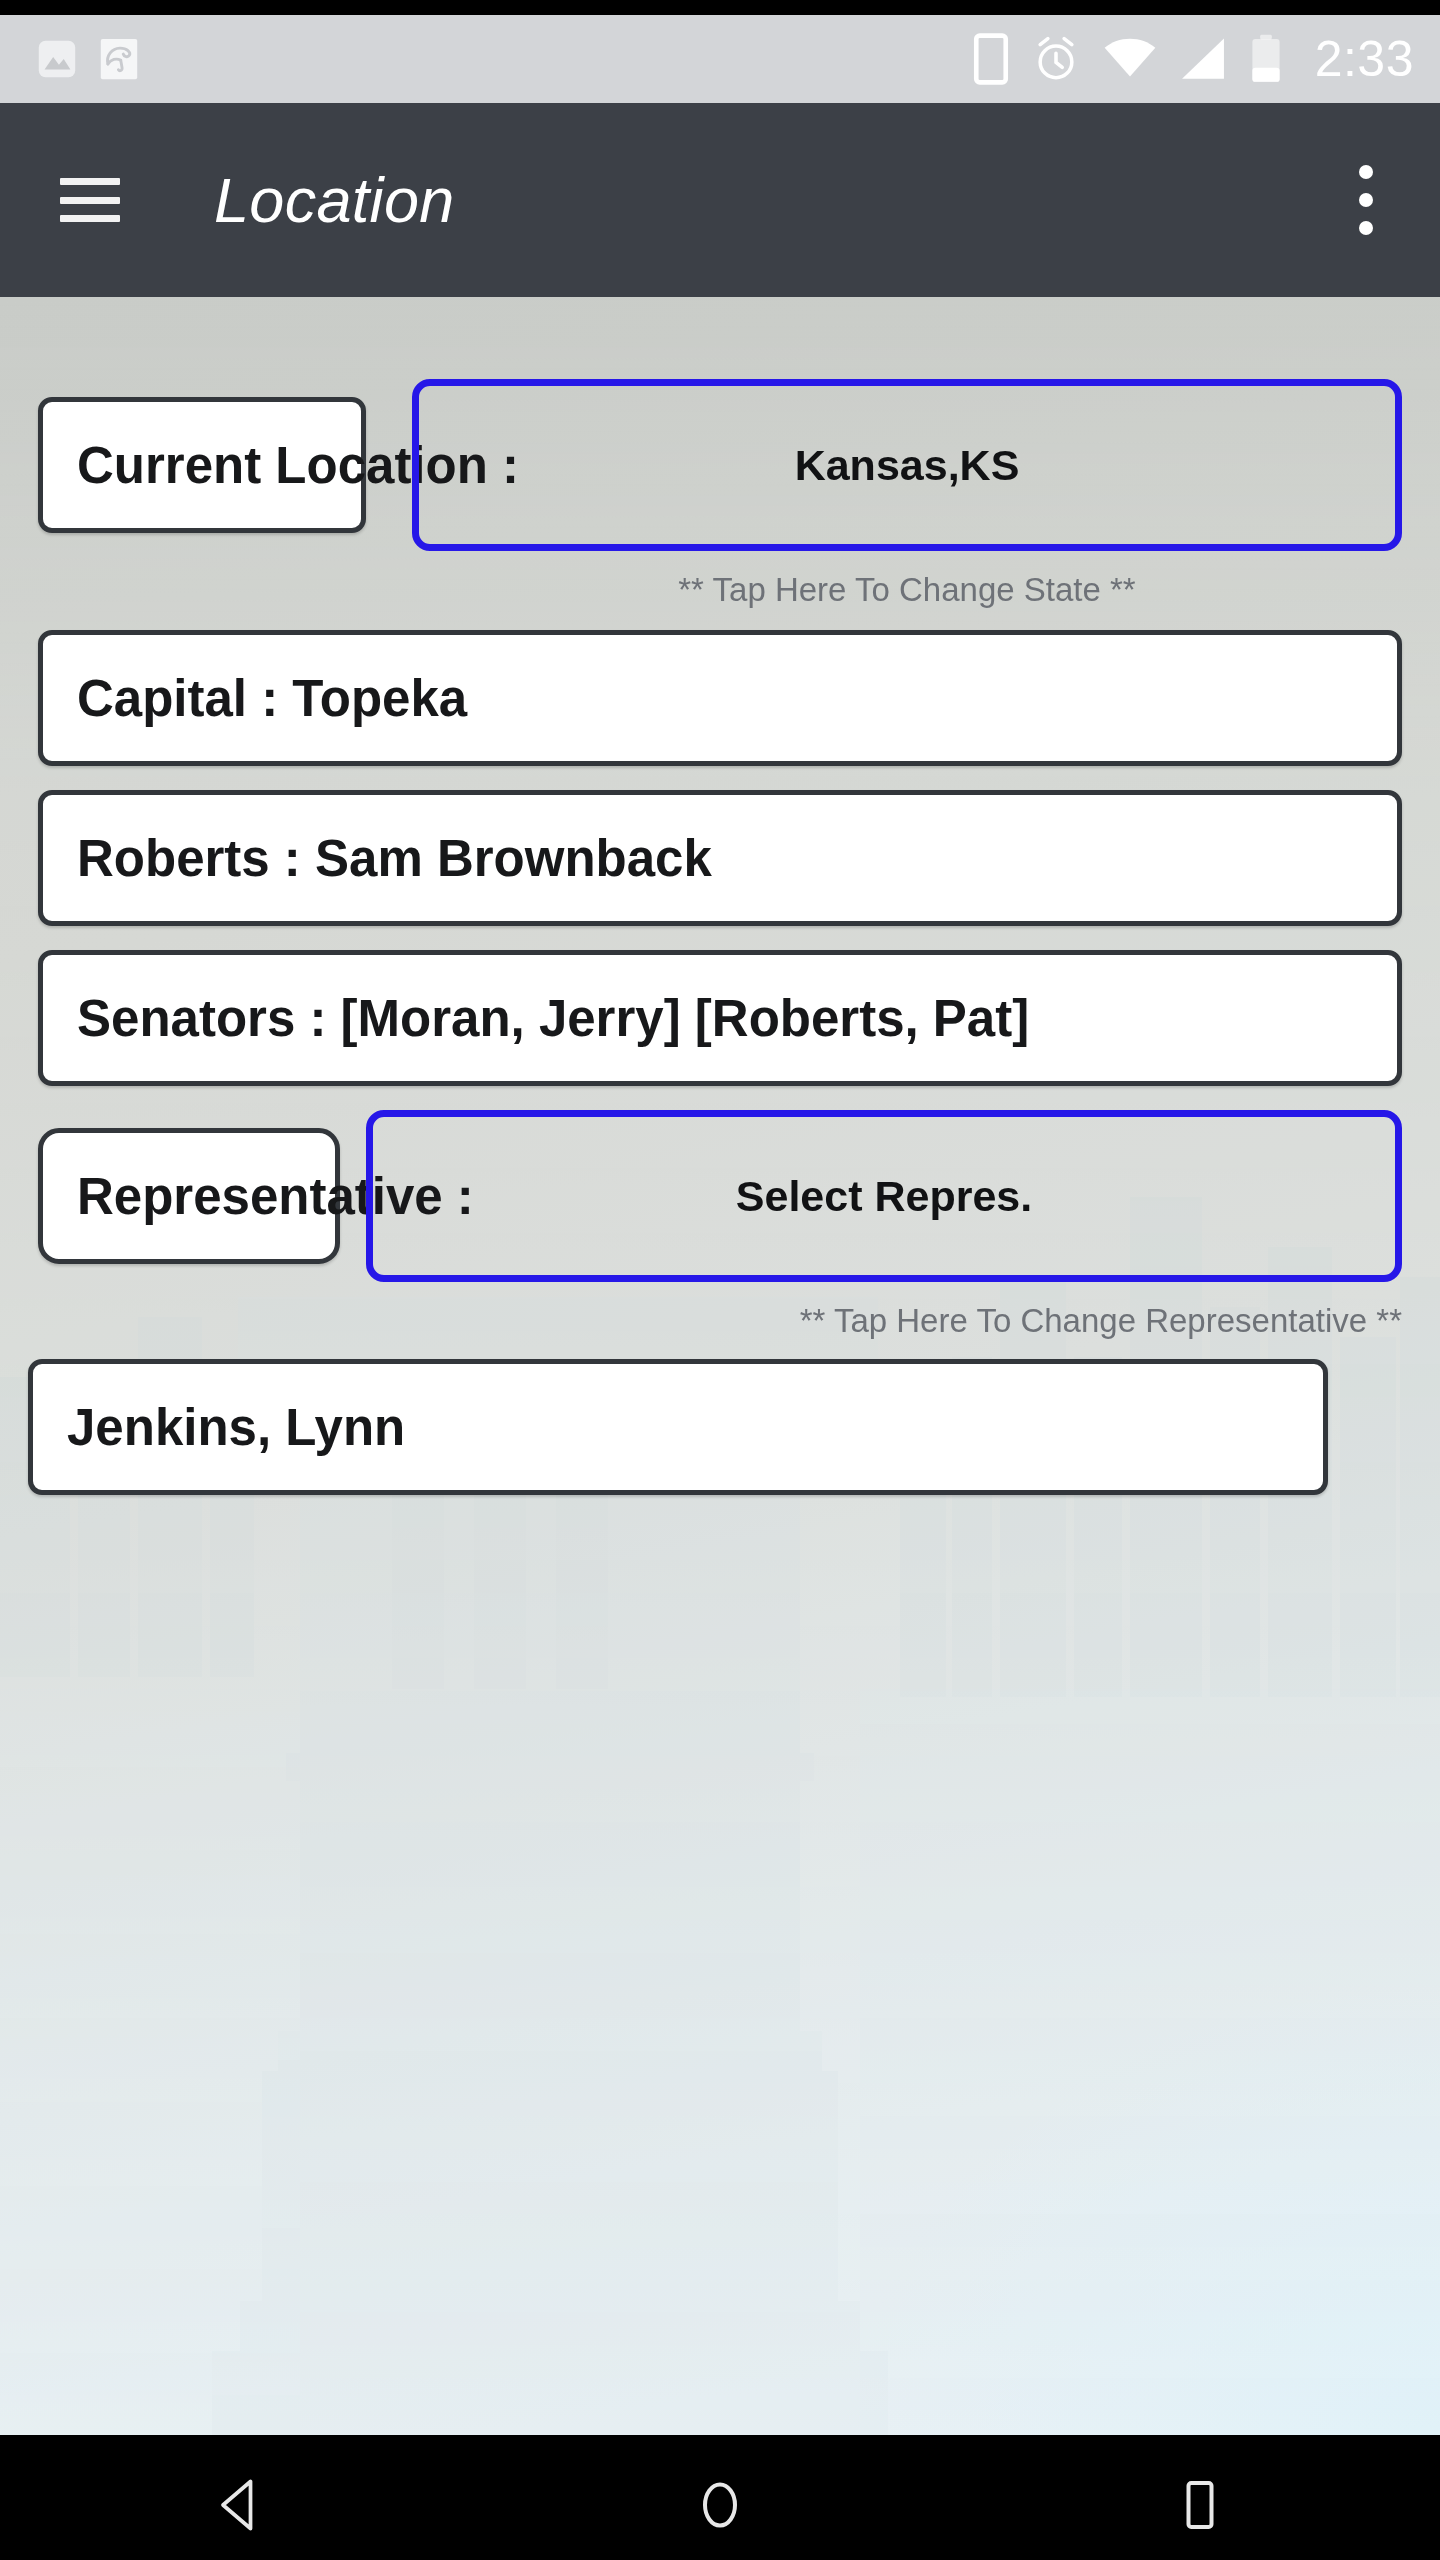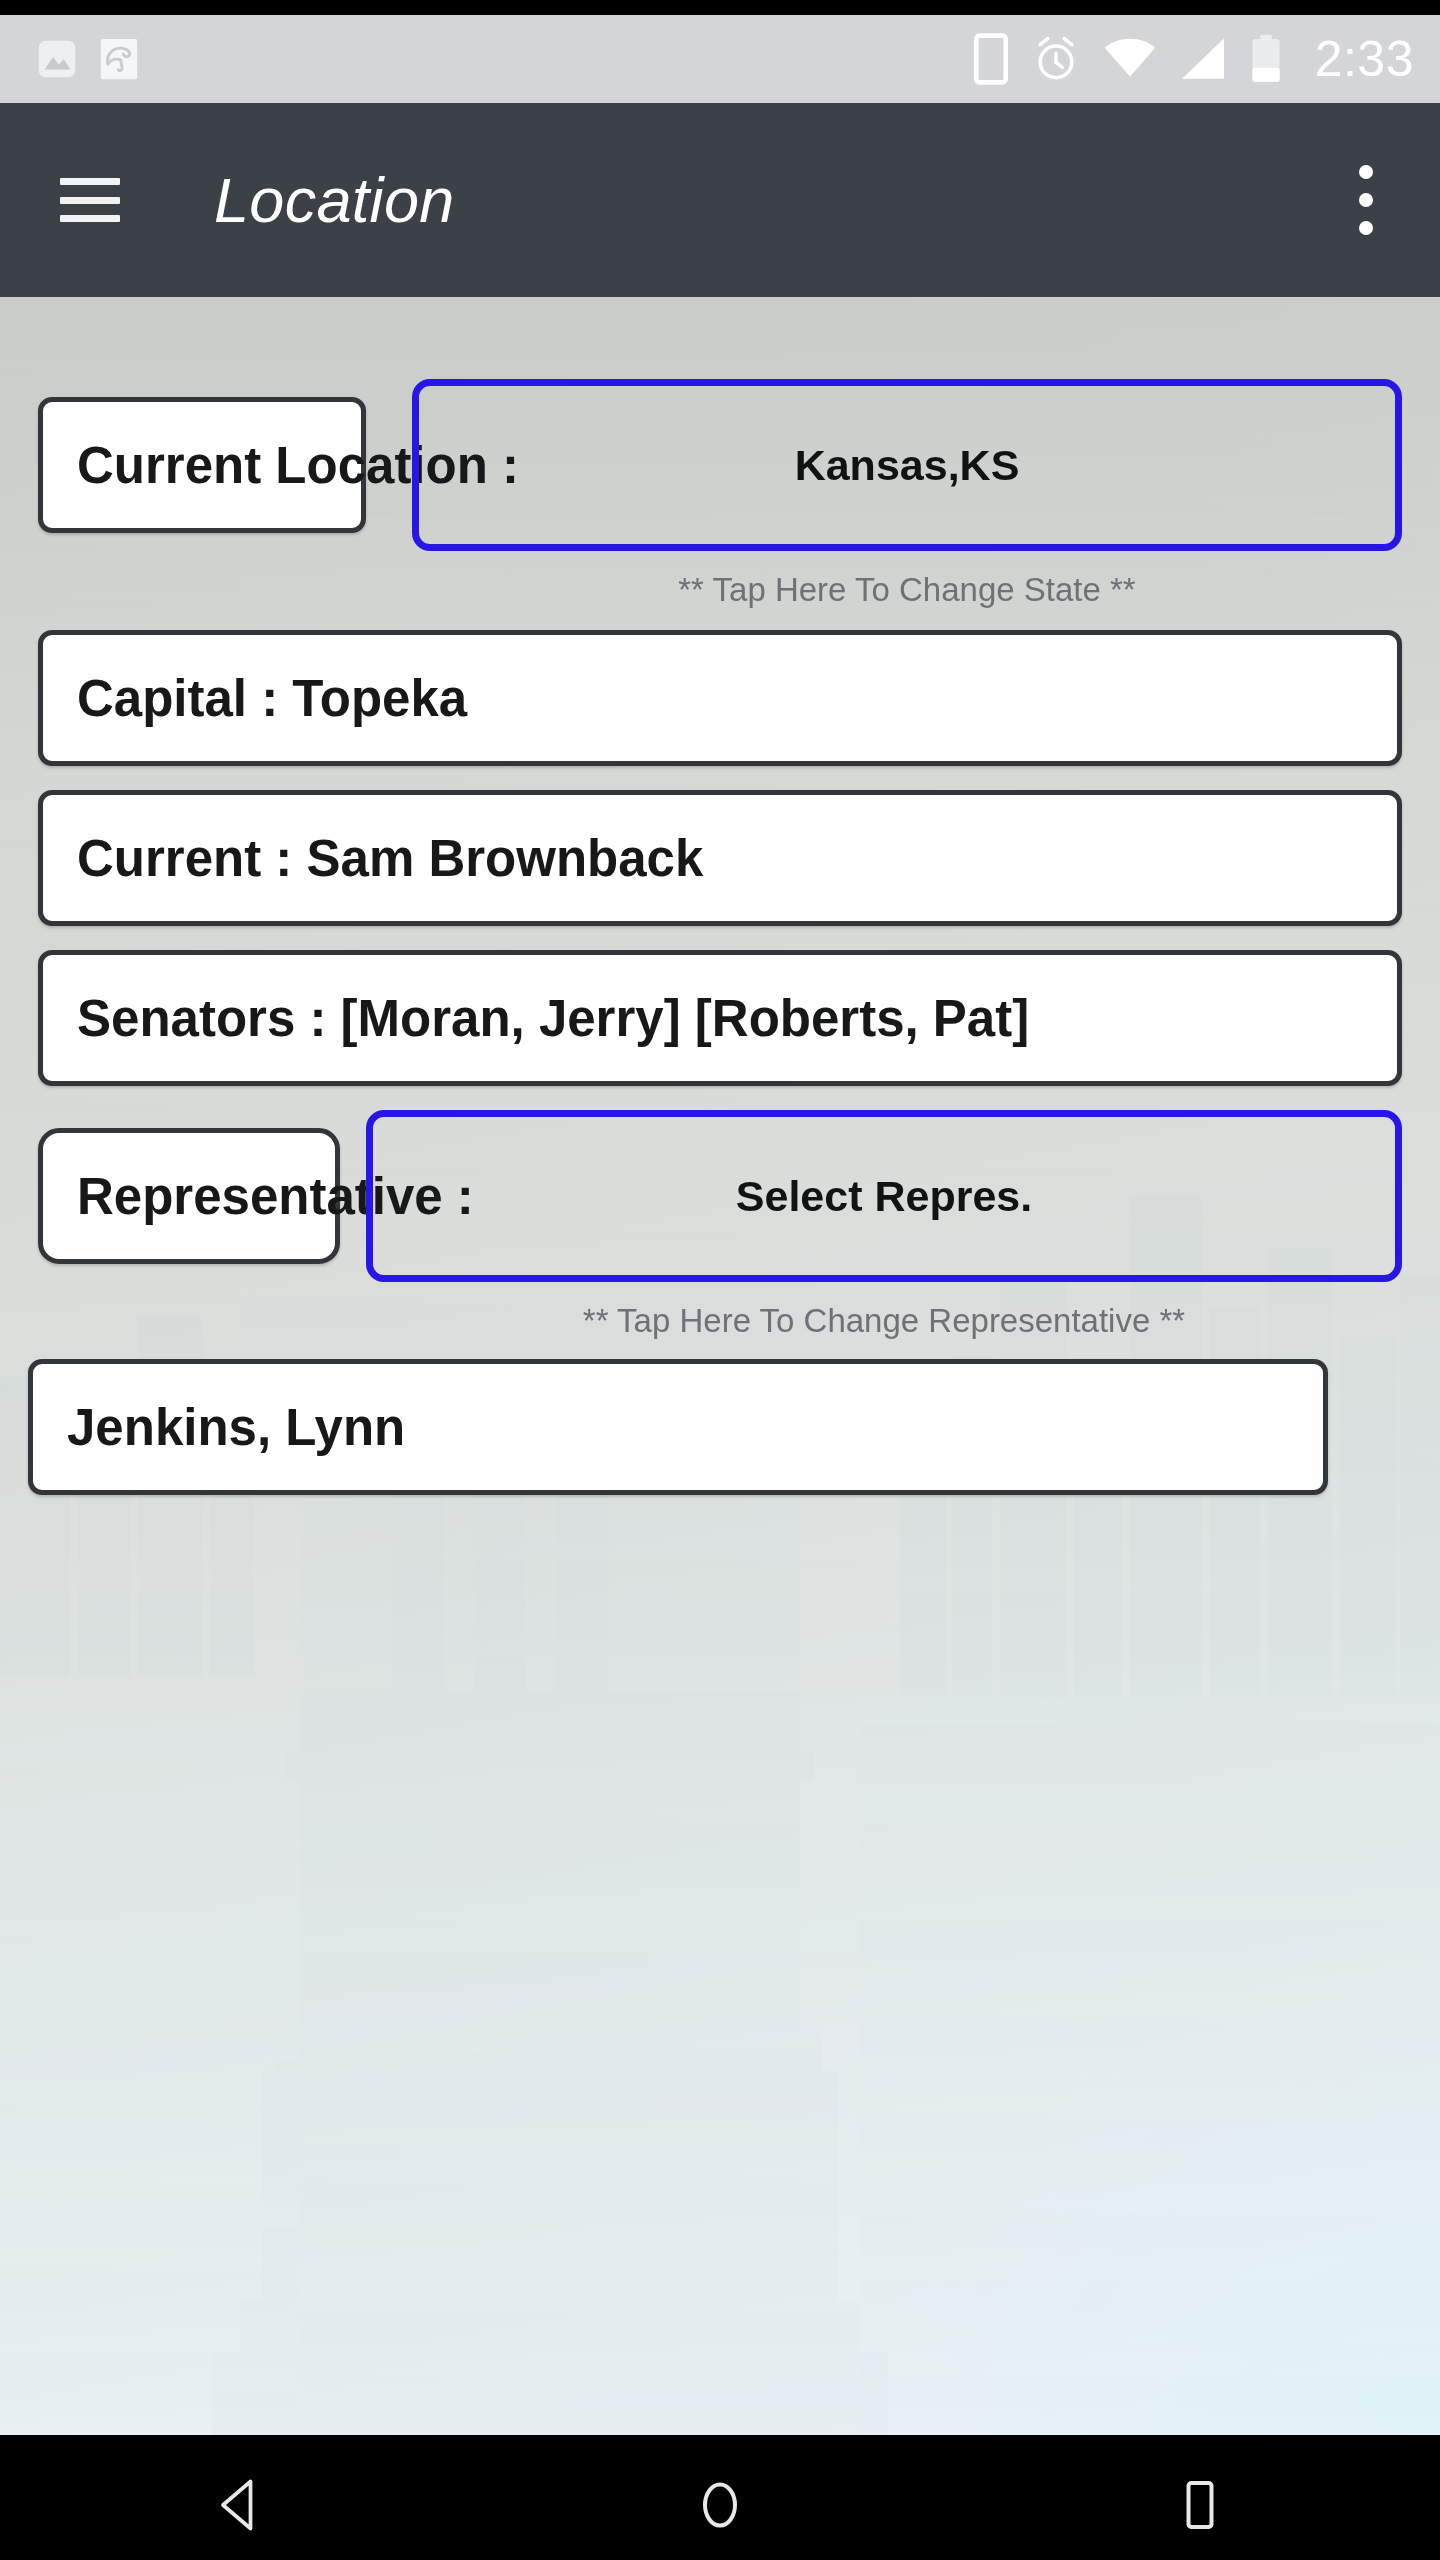--- a/index.html
+++ b/index.html
@@ -92,21 +92,21 @@
   .r1 .rightcol { margin-left:26px; width:auto; flex:1; display:flex; flex-direction:column; align-items:stretch; }
   .r1 .actionbtn { width:100%; }
   .r1 .hint { margin-top:22px; }
 
   .wideRow { padding:0 38px; margin-top:24px; }
   .wideRow .fieldbox { width:100%; }
 
   
   .r5 { padding:0 38px; align-items:flex-start; margin-top:24px; }
   .r5 .fieldbox { width:302px; margin-top:18px;border-radius:21px; }
-  .r5 .rightcol { margin-left:26px; flex:1; display:flex; flex-direction:column; }
+  .r5 .rightcol { margin-left:26px; flex:1; display:flex; flex-direction:column;align-items:flex-end; }
   .r5 .actionbtn { width:100%; }
   .r5 .hint { margin-top:22px; }
 
   .r6 { padding:0 28px; margin-top:22px; }
   .r6 .fieldbox { width:1300px; }
 
   
   .navbar {
     position:absolute; bottom:0; left:0; width:1440px; height:140px;
     background:#000000;
@@ -240,21 +240,21 @@
       </div>
 
       <div class="row wideRow">
         <div class="fieldbox">
           <span>Capital : Topeka</span>
         </div>
       </div>
 
       <div class="row wideRow">
         <div class="fieldbox">
-          <span>Current : Sam Brownback</span>
+          <span>Roberts : Sam Brownback</span>
         </div>
       </div>
 
       <div class="row wideRow">
         <div class="fieldbox">
           <span>Senators : [Moran, Jerry] [Roberts, Pat]</span>
         </div>
       </div>
 
       <div class="row r5">

